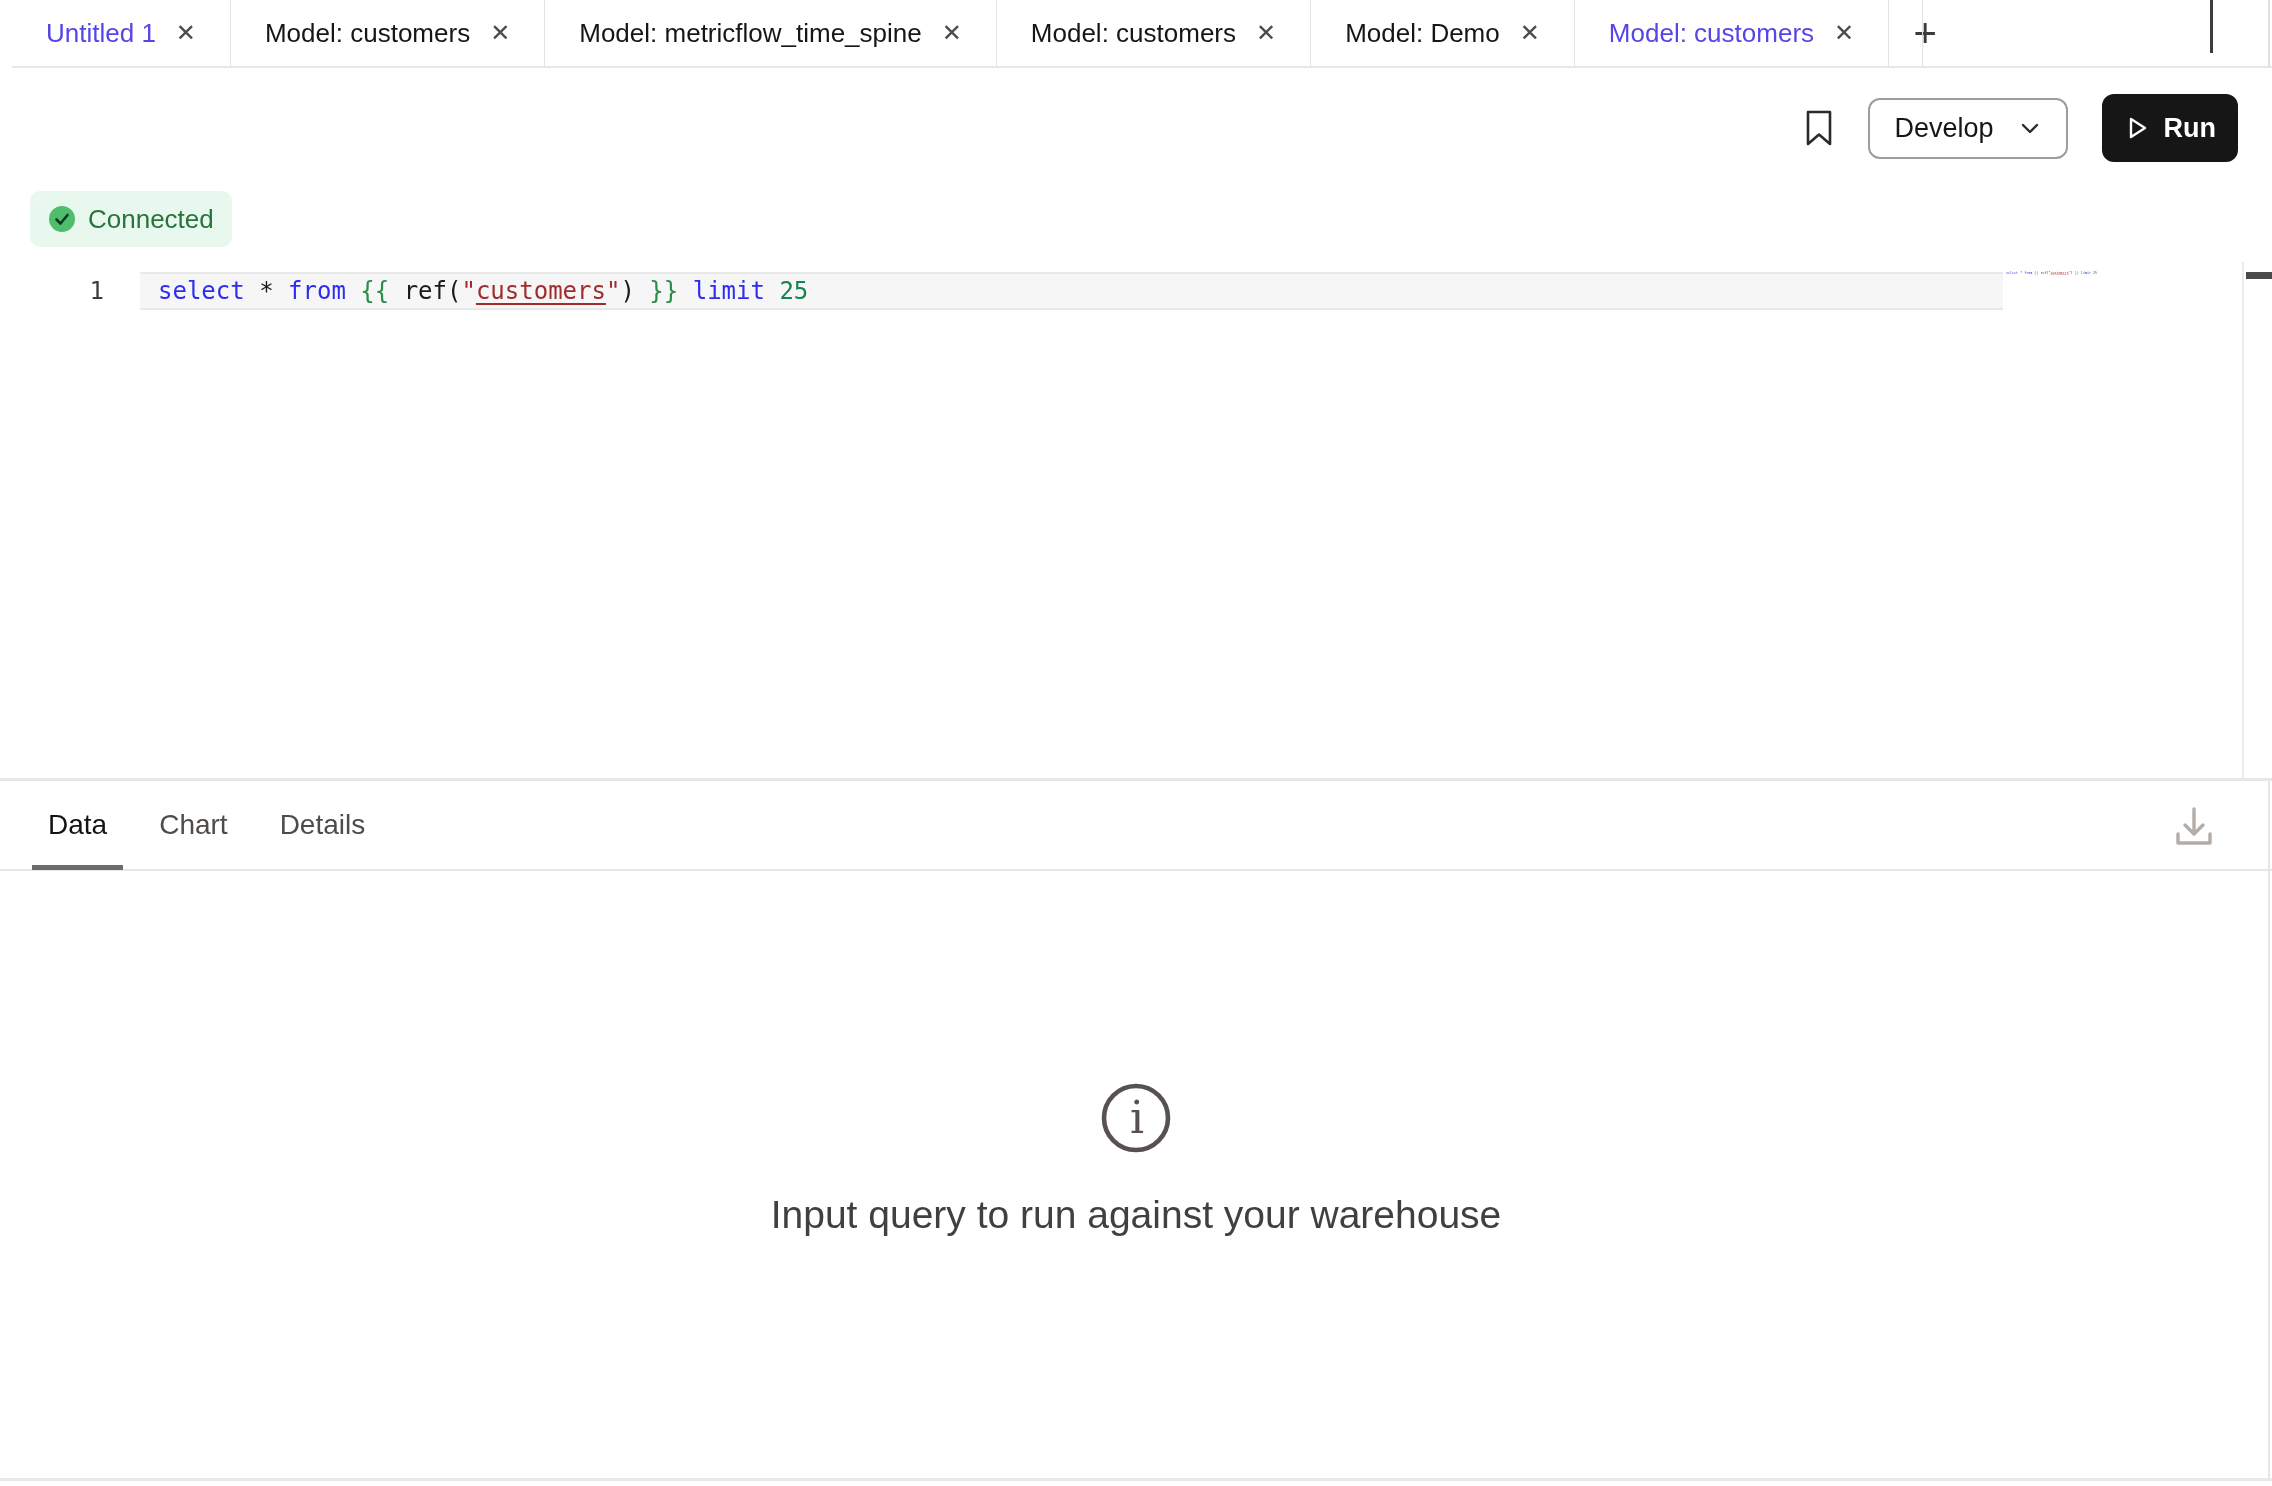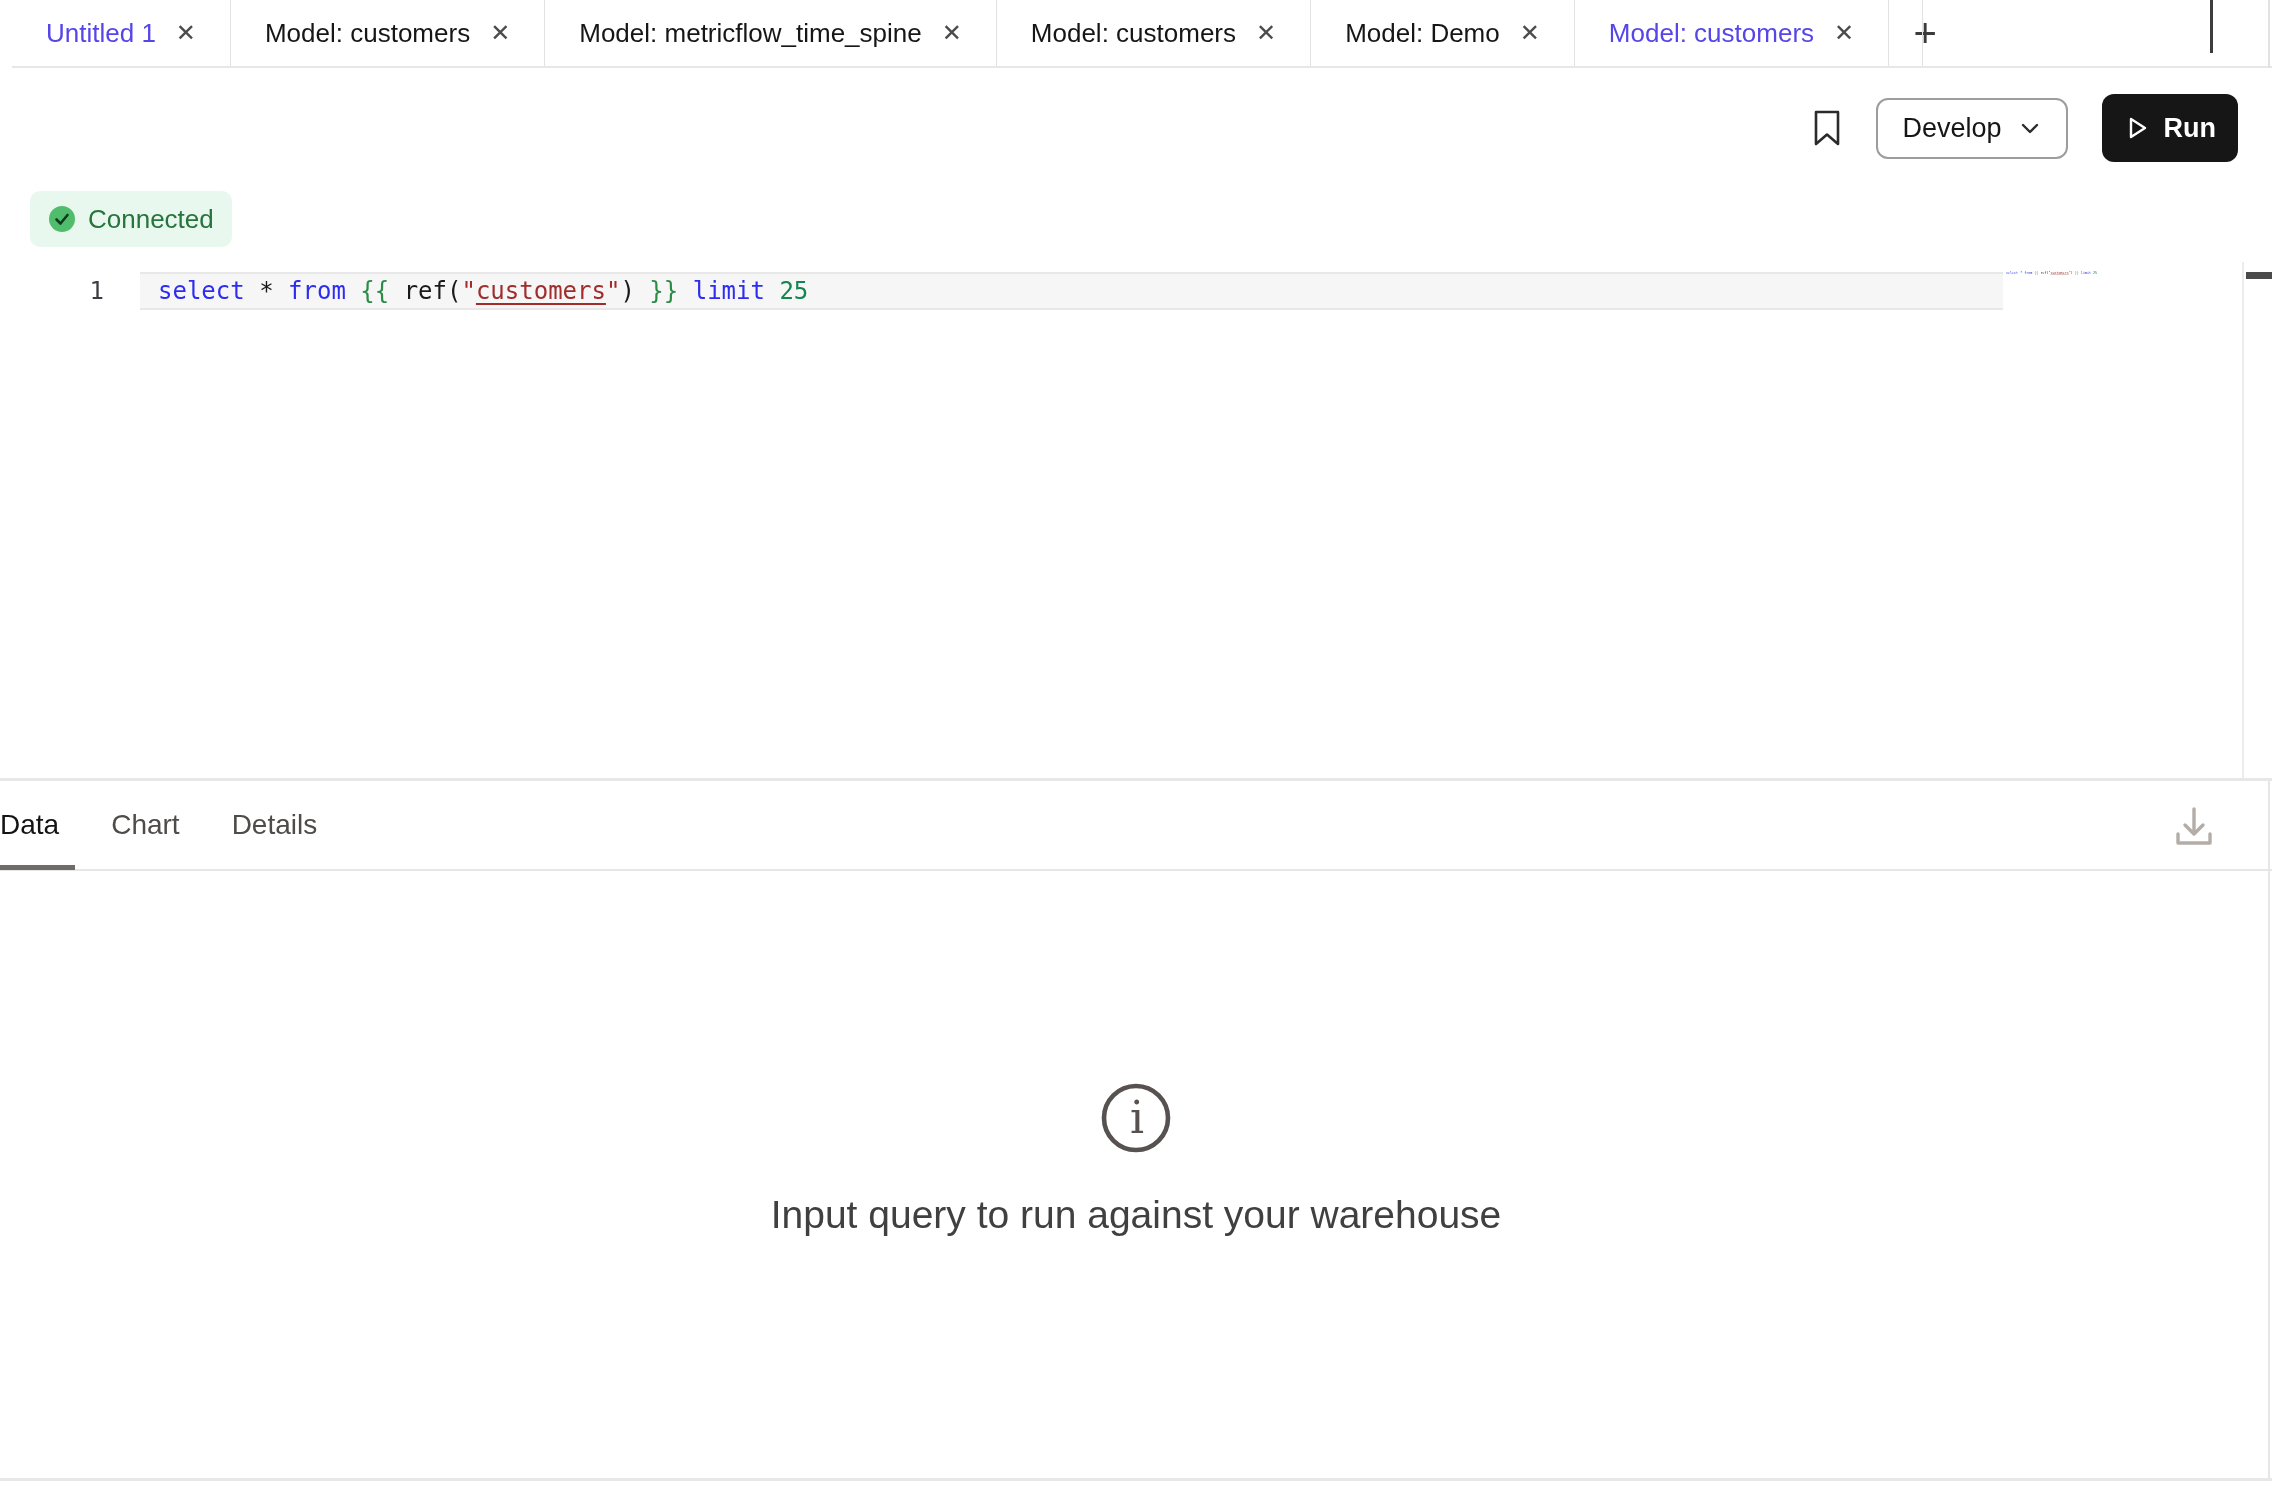--- a/index.html
+++ b/index.html
@@ -17,21 +17,21 @@
   .close-icon { font-size:24px; color:#4c4c4c; line-height:1; font-weight:400; }
   .new-tab { display:flex; align-items:center; justify-content:center; width:72px;
              background:none; border:none; font-size:40px; font-weight:300; color:#3b3b3b; cursor:pointer; }
   .tab-strip-divider { position:absolute; left:1922px; top:0; width:1px; height:66px; background:#e2e2e2; }
   .tab-strip-end { position:absolute; left:2210px; top:0; width:3px; height:53px; background:#3d3d3d; }
 
   
   .toolbar { position:absolute; top:82px; right:34px; height:92px;
              display:flex; align-items:center; gap:34px; }
   .bookmark-btn { background:none; border:none; cursor:pointer; display:flex; align-items:center; }
-  .develop-btn { display:flex; align-items:center; gap:16px; height:61px; padding:0 24px;
+  .develop-btn { display:flex; align-items:center; gap:24px; height:61px; padding:0 24px;
                  background:#fff; border:2px solid #9d9d9d; border-radius:12px;
                  font-size:27px; color:#161616; cursor:pointer; font-family:inherit; }
   .run-btn { display:flex; align-items:center; gap:14px; height:68px; padding:0 22px;
              background:#161616; border:none; border-radius:12px;
              font-size:27px; font-weight:600; color:#fff; cursor:pointer; font-family:inherit; }
 
   
   .status-row { position:absolute; top:191px; left:30px; height:56px;
                 display:flex; align-items:center; gap:26px; }
   .connected-badge { display:flex; align-items:center; gap:12px; height:56px; padding:5px 18px;
@@ -64,21 +64,21 @@
   .editor-scrollbar { position:absolute; left:2242px; top:6px; width:30px; height:516px;
                       border-left:2px solid #ececec; }
   .editor-scrollbar .thumb { position:absolute; left:2px; top:10px; width:28px; height:7px; background:#4a4a4a; }
 
   
   .splitter { position:absolute; top:778px; left:0; width:2272px; height:3px; background:#e7e7e7; cursor:row-resize; }
 
   
   .results { position:absolute; top:781px; left:0; width:2272px; height:697px; background:#fff; }
   .results-tabs { position:relative; height:90px; border-bottom:2px solid #e6e6e6;
-                  display:flex; align-items:center; gap:52px; }
+                  display:flex; align-items:center; gap:52px; padding-left:48px; }
   .rtab { font-size:28px; color:#4f4b48; cursor:pointer; position:relative; height:90px;
           display:flex; align-items:center; }
   .rtab.active { color:#141414; font-weight:500; }
   .rtab.active::after { content:""; position:absolute; left:-16px; right:-16px; bottom:0;
                         height:5px; background:#6f6b68; }
   .download-btn { position:absolute; right:47px; top:14px; background:none; border:none; cursor:pointer; }
 
   .empty-state { position:absolute; top:300px; left:0; width:2272px; text-align:center; }
   .empty-state .msg { margin-top:34px; font-size:39px; color:#404040; }
 

